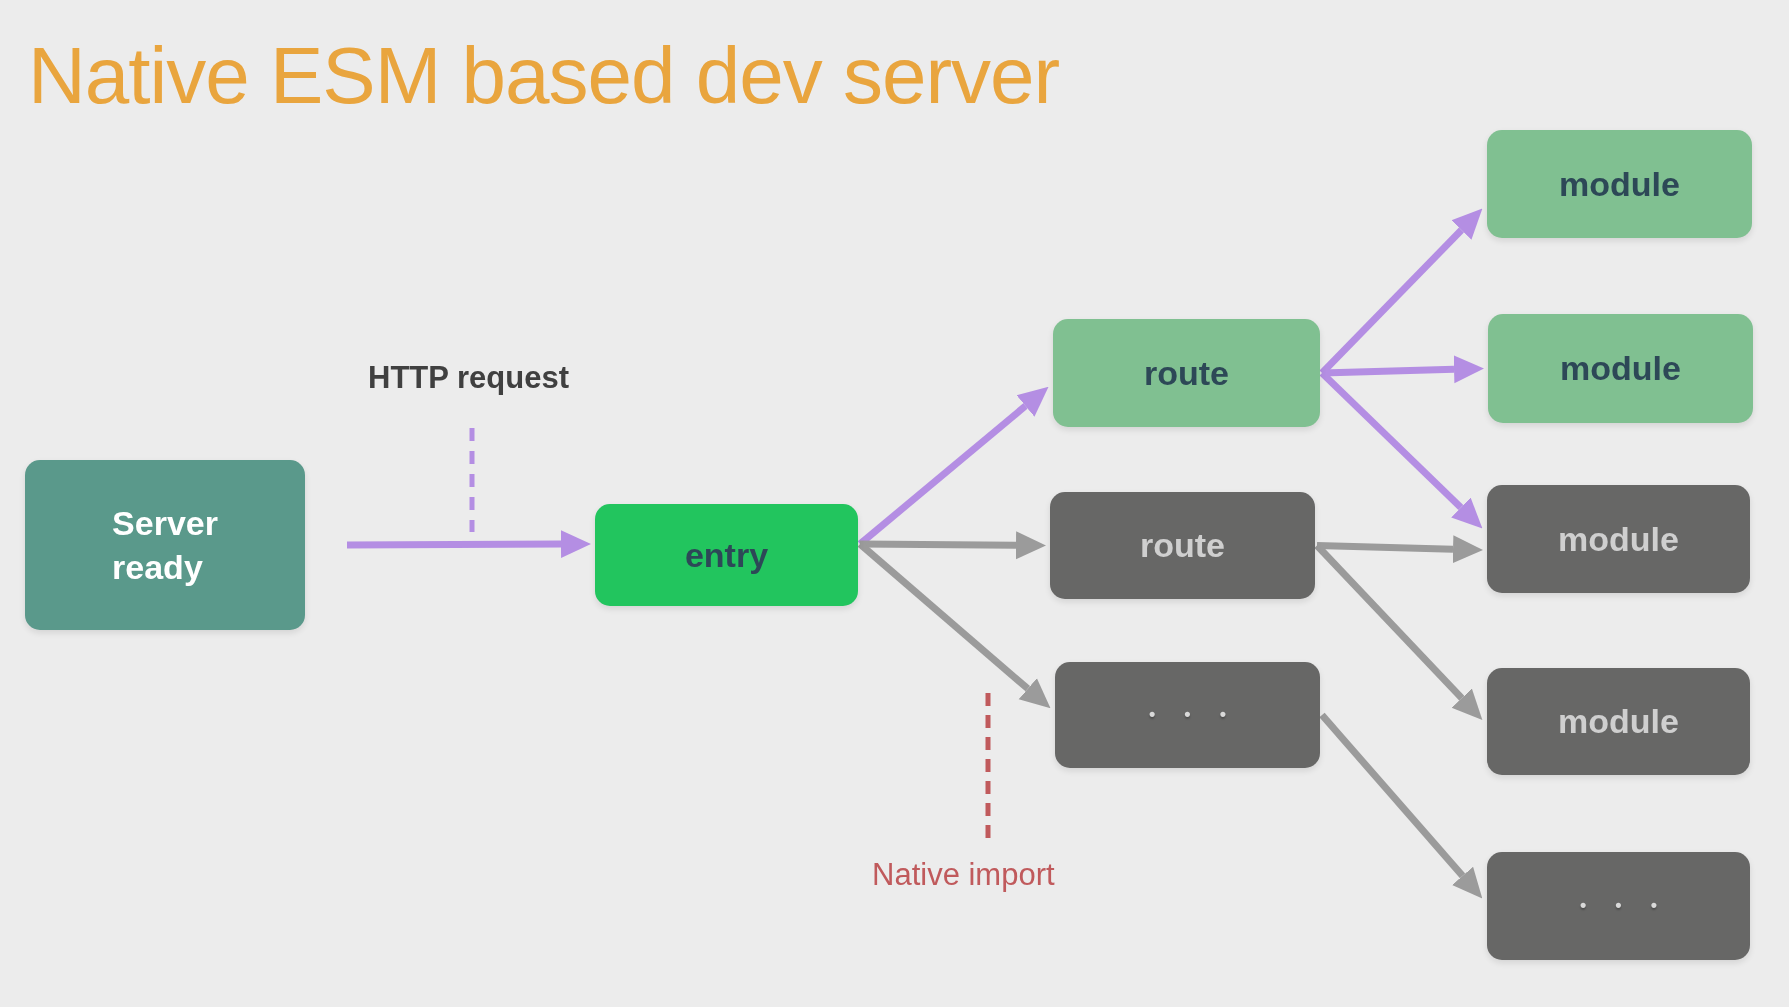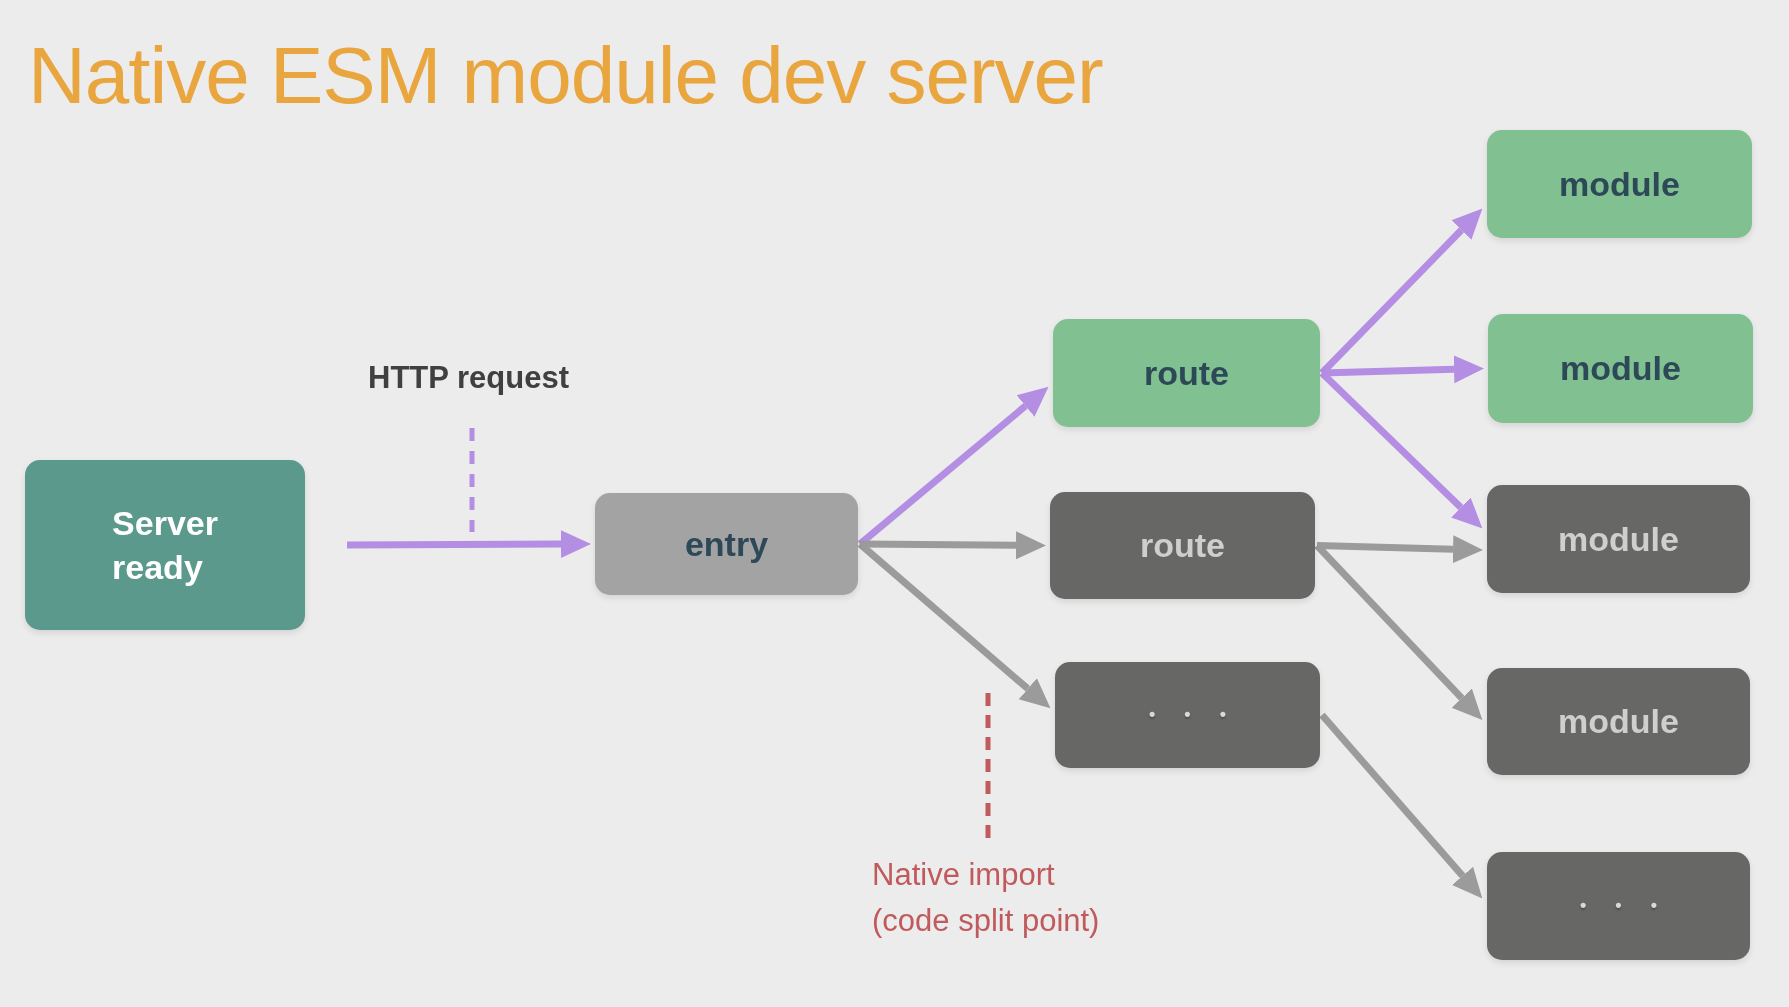--- a/index.html
+++ b/index.html
@@ -37,21 +37,21 @@
     align-items: center;
     justify-content: center;
     text-align: left;
     font-weight: 700;
     font-size: 34px;
     line-height: 1.3;
     white-space: pre-line;
     box-shadow: 0 3px 6px rgba(0,0,0,0.10);
   }
   .c-teal  { background: #5a998b; color: #ffffff; }
-  .c-lime  { background: #a3a3a3; color: #2d4857; }
+  .c-lime  { background: #22c55e; color: #2d4857; margin-top: 11px; }
   .c-green { background: #80c091; color: #2d4857; }
   .c-dark  { background: #676766; color: #cfcfcf; }
   .dots    { font-size: 18px; letter-spacing: 12px; color: #d9d9d9; text-indent: 12px; text-shadow: 0 2px 2px rgba(0,0,0,0.25); }
 
   .n-server        { left: 25px;   top: 460px; width: 280px; height: 170px; }
   .n-entry         { left: 595px;  top: 493px; width: 263px; height: 102px; }
   .n-route-active  { left: 1053px; top: 319px; width: 267px; height: 108px; }
   .n-route-inactive{ left: 1050px; top: 492px; width: 265px; height: 107px; }
   .n-routes-more   { left: 1055px; top: 662px; width: 265px; height: 106px; }
   .n-module-1      { left: 1487px; top: 130px; width: 265px; height: 108px; }
@@ -67,21 +67,21 @@
     white-space: nowrap;
   }
   .lbl-http { left: 368px; top: 360px; color: #404040; font-weight: bold; }
   .lbl-dynamic { left: 872px; top: 852px; color: #c05a5c; line-height: 46px; }
 </style>
 </head>
 <body>
 
 <div id="canvas">
 
-  <div class="title">Native ESM module dev server</div>
+  <div class="title">Native ESM based dev server</div>
 
   <svg id="edges" xmlns="http://www.w3.org/2000/svg">
       <defs>
         <marker id="ah-purple" viewBox="0 0 28 28" refX="0" refY="14" markerWidth="30" markerHeight="30" markerUnits="userSpaceOnUse" orient="auto">
           <path d="M0,1 L28,14 L0,27 Z" fill="#b48ee3"></path>
         </marker>
         <marker id="ah-gray" viewBox="0 0 28 28" refX="0" refY="14" markerWidth="30" markerHeight="30" markerUnits="userSpaceOnUse" orient="auto">
           <path d="M0,1 L28,14 L0,27 Z" fill="#9b9b9b"></path>
         </marker>
       </defs>
@@ -108,16 +108,15 @@
   <div class="node c-green n-module-1">module</div>
   <div class="node c-green n-module-2">module</div>
   <div class="node c-dark n-module-3">module</div>
   <div class="node c-dark n-module-4">module</div>
   <div class="node c-dark dots n-modules-more">• • •</div>
 
   <div class="annotation lbl-http">HTTP request</div>
 
   <div class="annotation lbl-dynamic">
     <div>Native import</div>
-    <div>(code split point)</div>
   </div>
 
 </div>
 
 </body></html>

